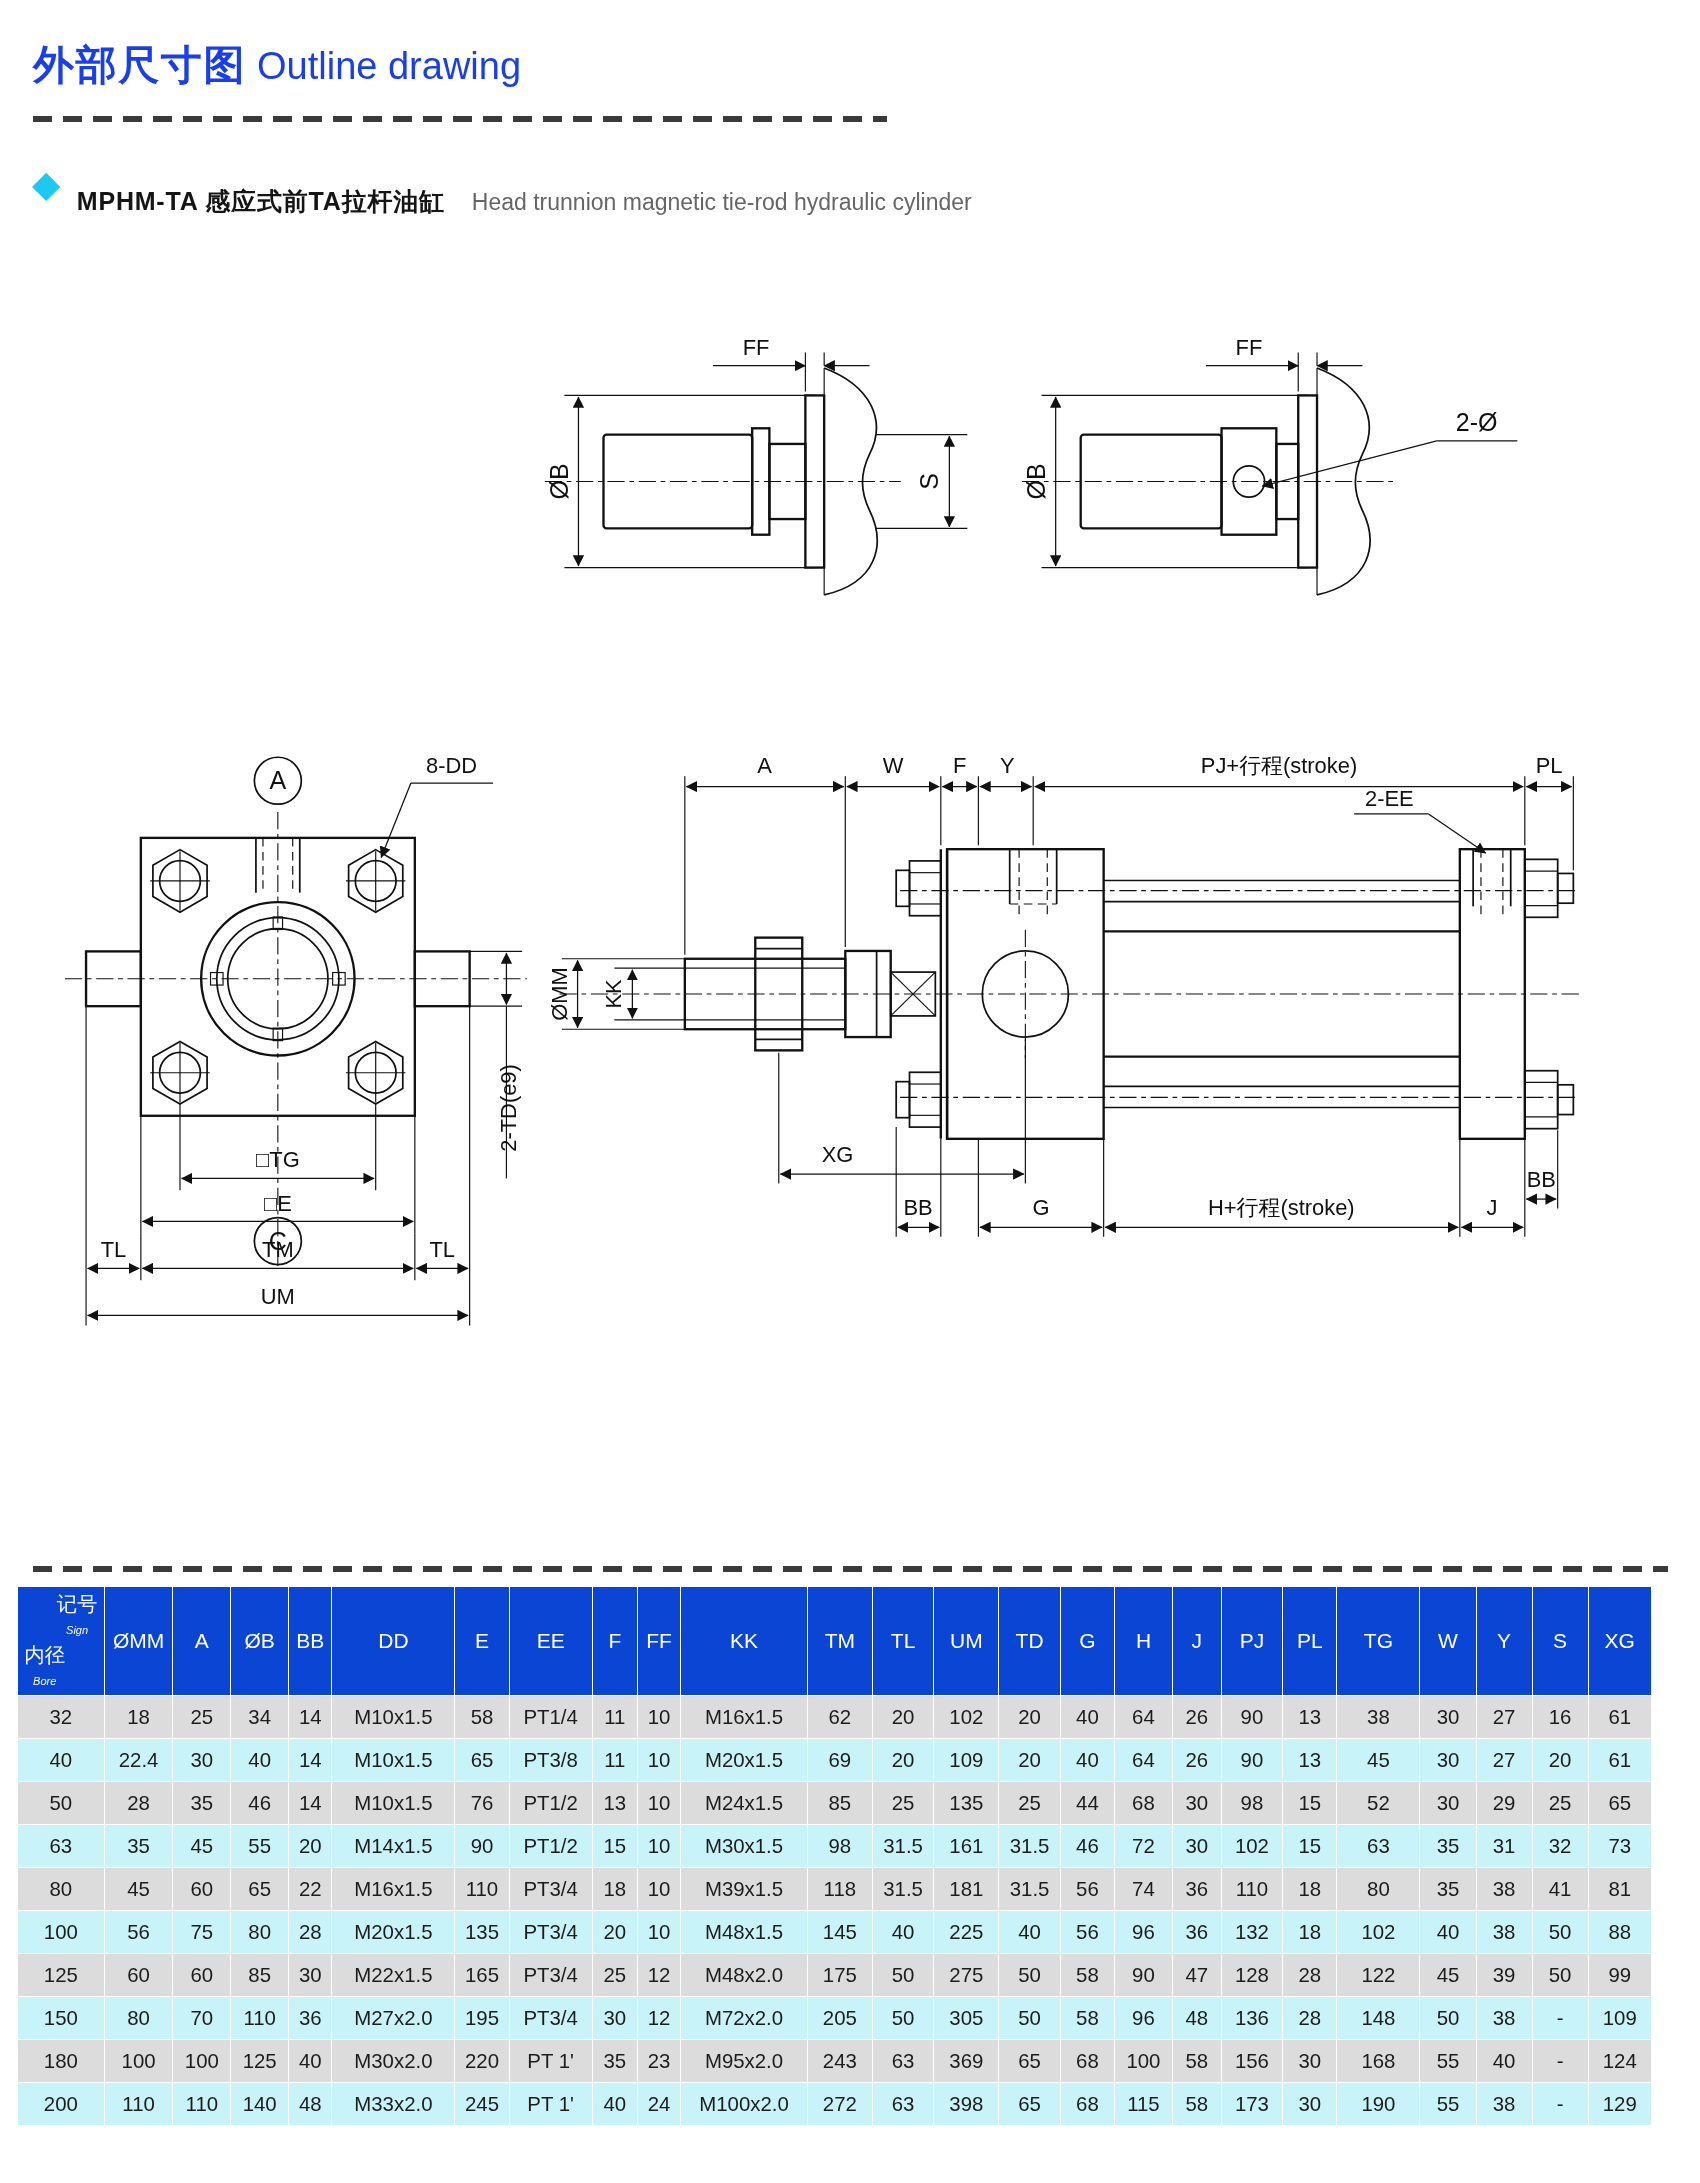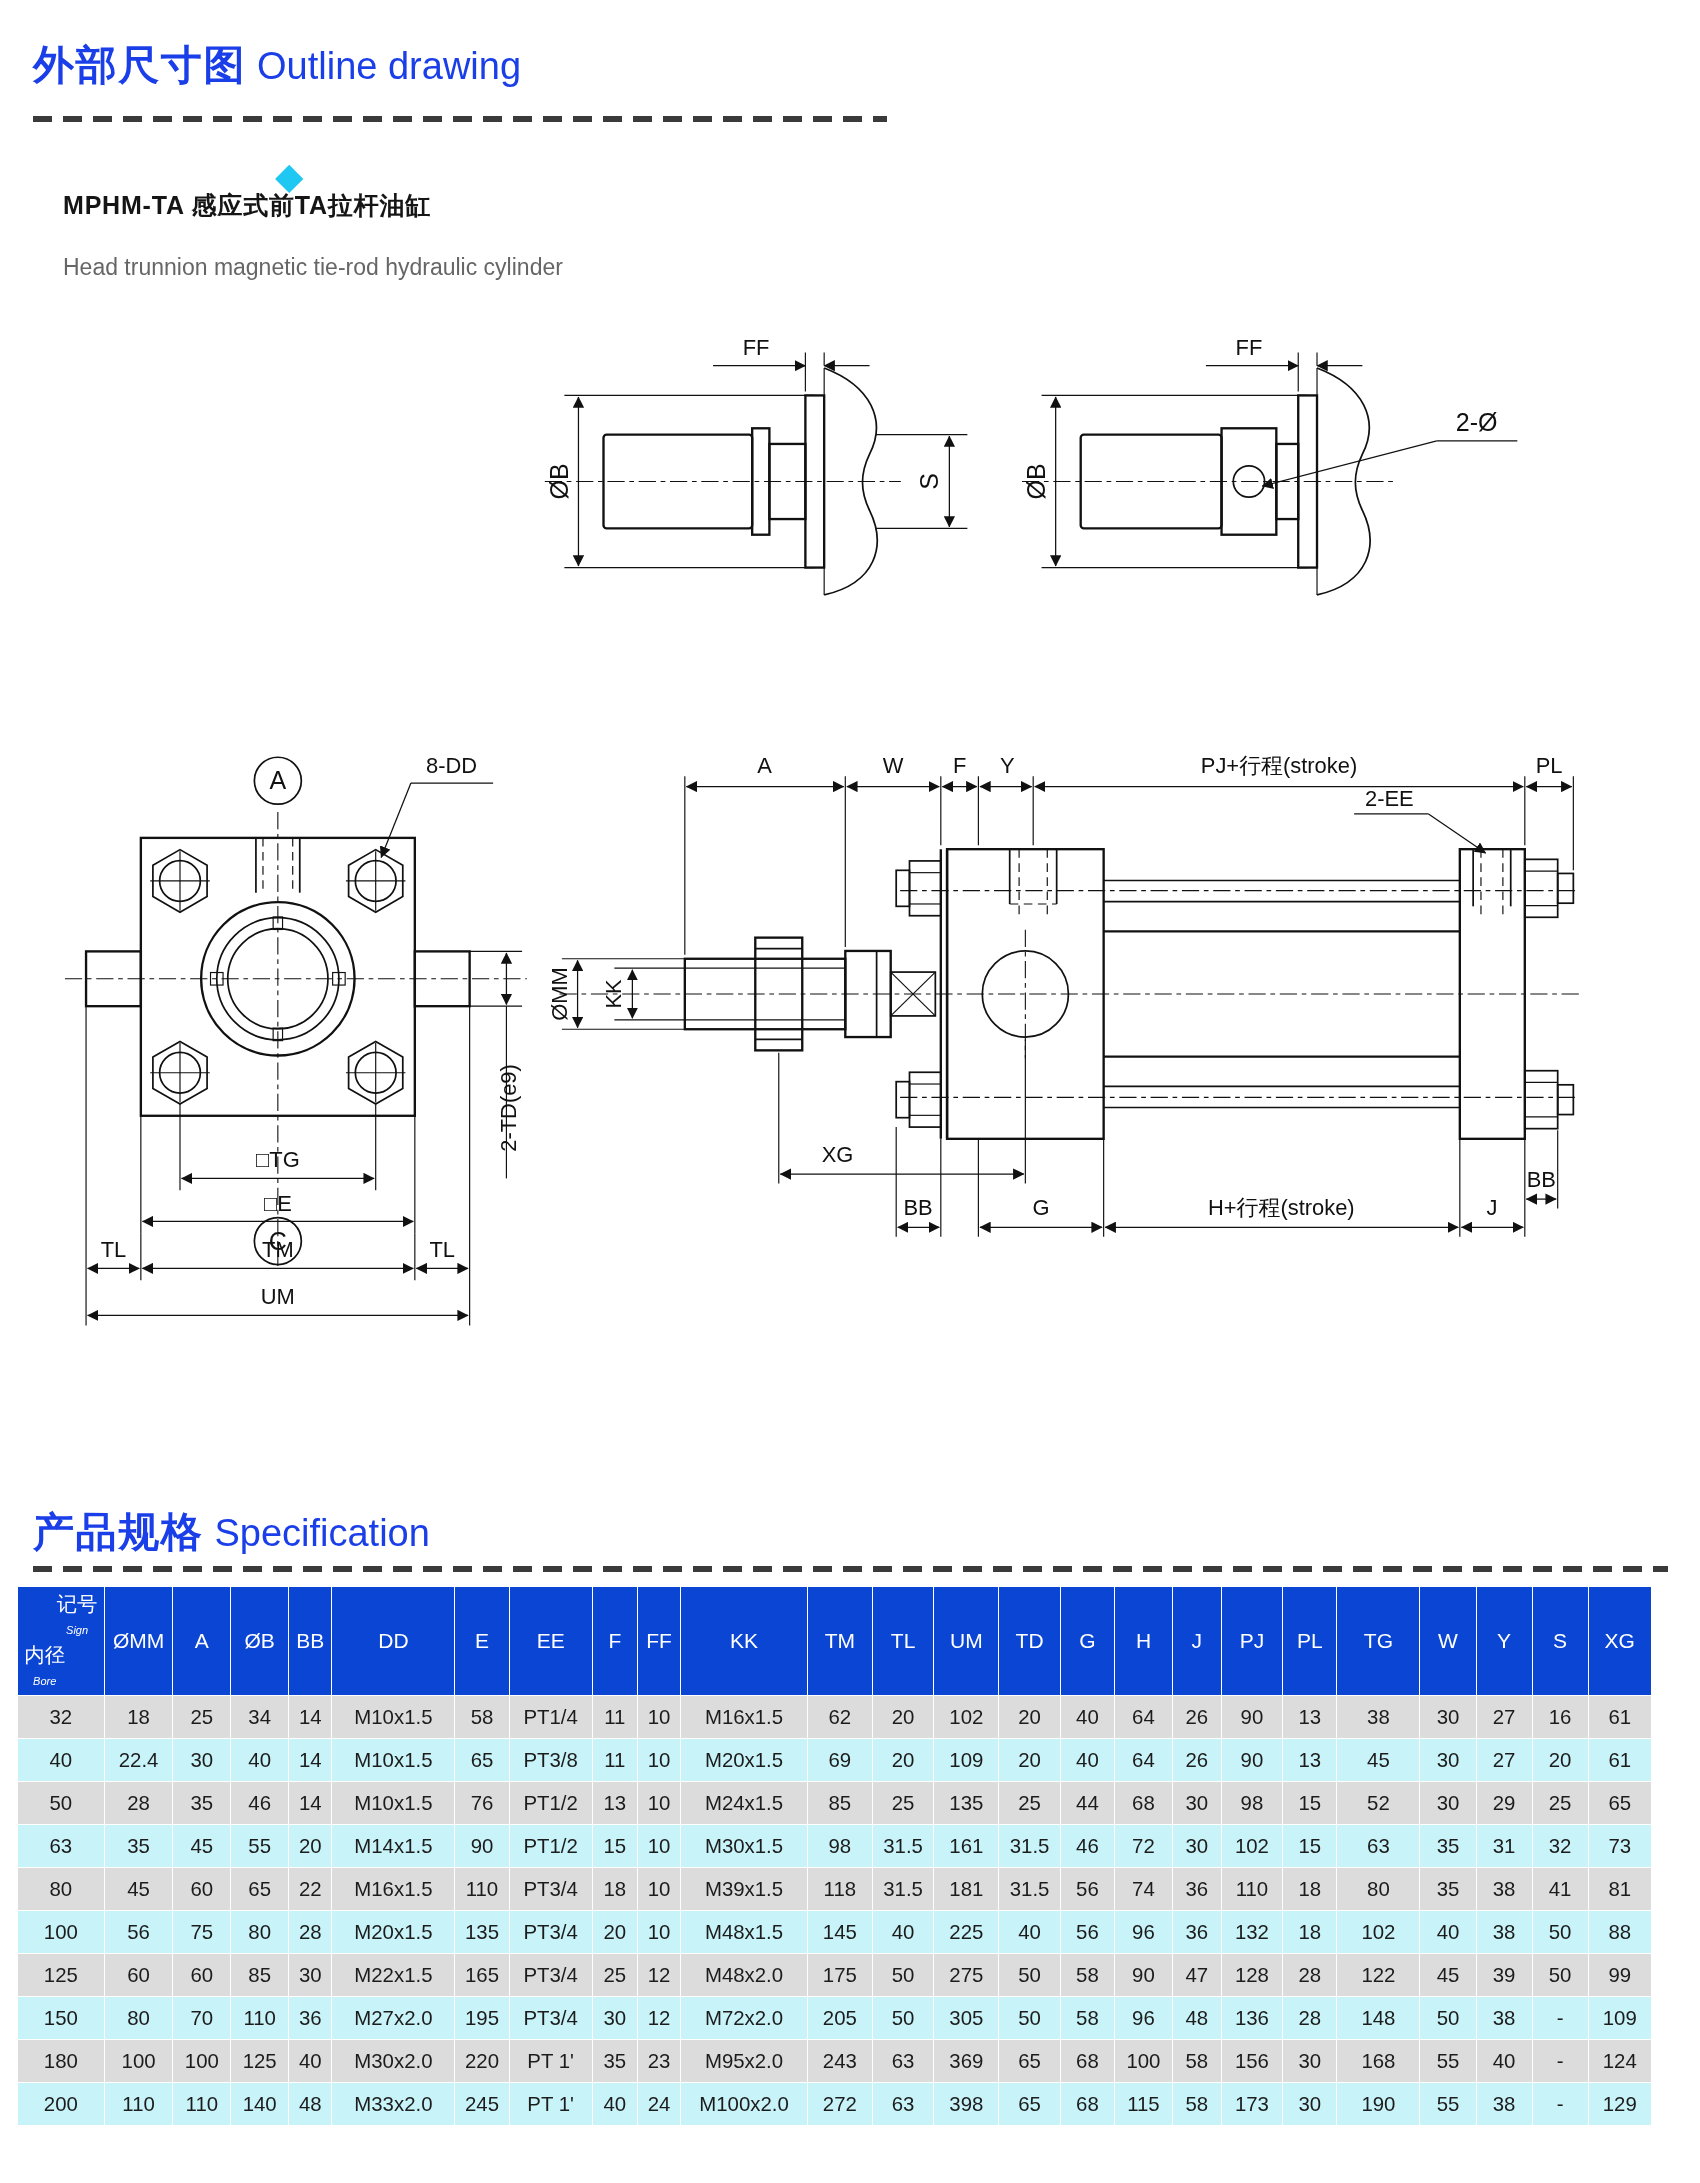--- a/index.html
+++ b/index.html
@@ -7,21 +7,21 @@
   .page{position:relative;width:1701px;height:2183px;background:#fff;overflow:hidden;}
 
   
   .sec-title{position:absolute;left:33px;white-space:nowrap;}
   .sec-title .zh{font-size:41px;font-weight:bold;color:#1a3fe8;letter-spacing:1.6px;}
   .sec-title .en{font-size:38px;font-weight:normal;color:#1a3fe8;margin-left:11px;}
   .dash-sep{position:absolute;height:6.3px;
     background:repeating-linear-gradient(90deg,#3a3a3a 0 19px, transparent 19px 30px);}
 
   
-  .bullet-line{position:absolute;left:36px;top:169px;display:flex;align-items:baseline;flex-direction:column;}
+  .bullet-line{position:absolute;left:36px;top:157px;display:flex;align-items:baseline;}
   .diamond{width:20.4px;height:20.4px;background:#1fc7f3;transform:rotate(45deg);
     display:inline-block;align-self:center;margin-right:20.4px;flex:none;}
   .prod-zh{font-size:25px;font-weight:bold;color:#151515;letter-spacing:0.8px;}
   .prod-en{font-size:23px;color:#666;margin-left:27px;margin-top:32px;}
 
   
   .drawing{position:absolute;}
   svg{overflow:visible;}
   .thick{stroke:#111;stroke-width:3;fill:none;stroke-linejoin:miter;}
   .med{stroke:#111;stroke-width:2.2;fill:none;}
@@ -344,23 +344,20 @@
     <text class="svg-label" x="104" y="350" text-anchor="middle" transform="rotate(-90 104 350)">KK</text>
     <text class="svg-label" x="380" y="565" text-anchor="middle">XG</text>
     <text class="svg-label" x="483" y="632" text-anchor="middle">BB</text>
     <text class="svg-label" x="640" y="632" text-anchor="middle">G</text>
     <text class="svg-label" x="947" y="632" text-anchor="middle">H+行程(stroke)</text>
     <text class="svg-label" x="1216" y="632" text-anchor="middle">J</text>
     <text class="svg-label" x="1279" y="596" text-anchor="middle">BB</text>
   </svg>
   </div>
 
-  <div class="sec-title" style="top:1505px;">
-    <span class="zh">产品规格</span><span class="en">Specification</span>
-  </div>
   <div class="dash-sep" style="left:33px;top:1566px;width:1635px;"></div>
 
   <table class="spec-table">
     <colgroup id="spec-cols">
         <col style="width: 4.8%;">
         <col style="width: 3.8%;">
         <col style="width: 3.2%;">
         <col style="width: 3.2%;">
         <col style="width: 2.4%;">
         <col style="width: 6.8%;">

